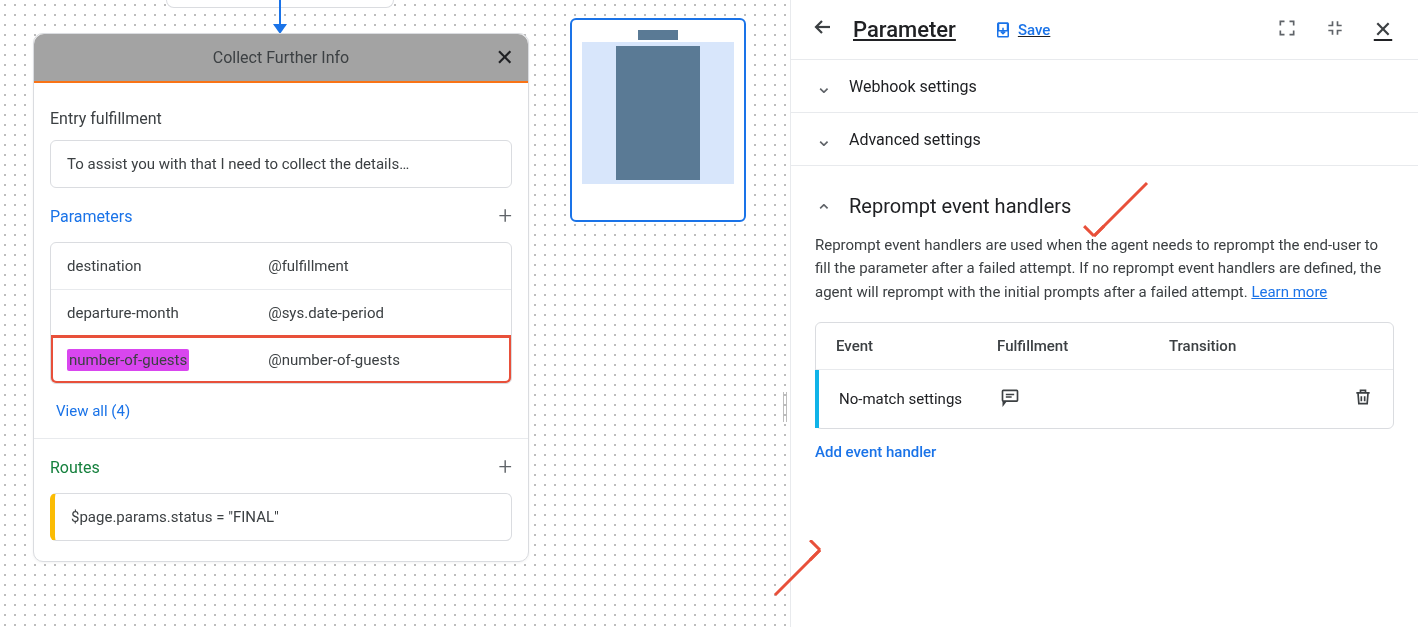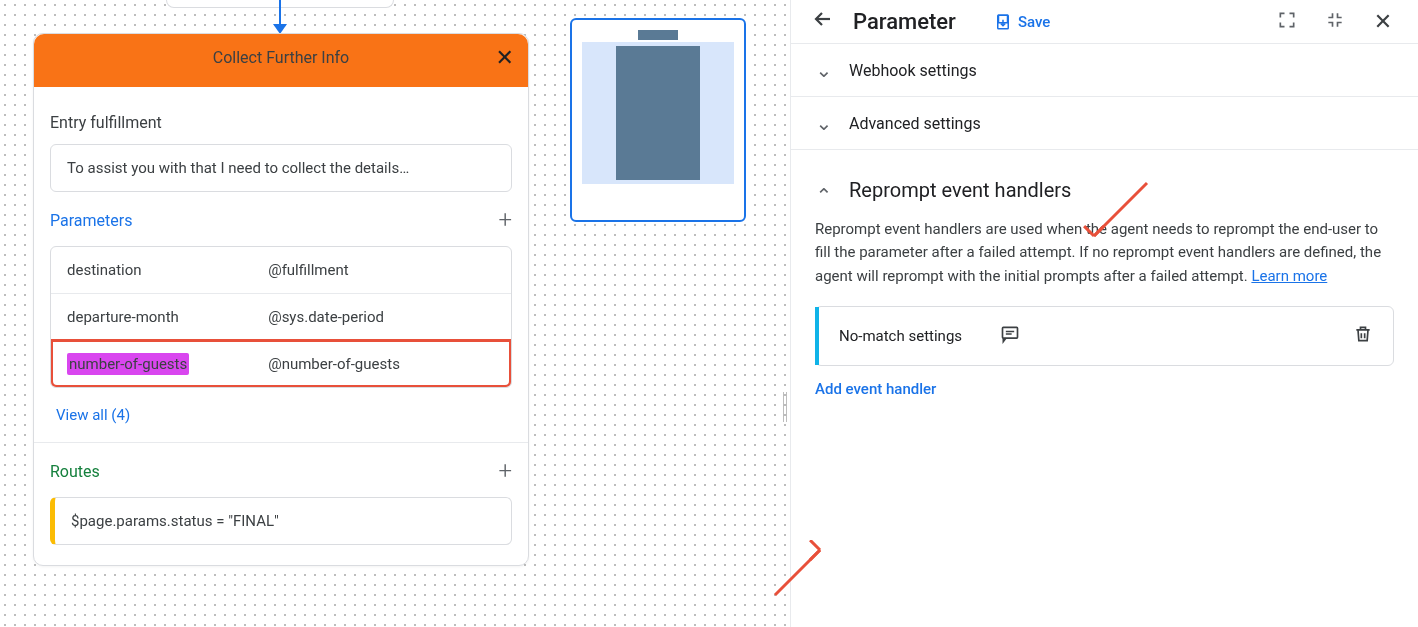--- a/index.html
+++ b/index.html
@@ -55,28 +55,28 @@
     position: absolute;
     left: 33px;
     top: 33px;
     width: 496px;
     background: #fff;
     border: 1px solid #dadce0;
     border-radius: 10px;
     box-shadow: 0 1px 3px rgba(0,0,0,0.05);
   }
   .page-card-header {
-    background: #f97316;
+    background: #a3a3a3;
     border-radius: 10px 10px 0 0;
     padding: 14px 18px;
     display: flex;
     align-items: center;
     justify-content: center;
     position: relative;
-    border-bottom: 6px solid #f97316;
+    border-bottom: 2px solid #f97316;
   }
   .page-card-header .title {
     font-size: 16px;
     color: #3c4043;
   }
   .page-card-header .close {
     position: absolute;
     right: 14px;
     font-size: 22px;
     line-height: 1;
@@ -180,21 +180,22 @@
     height:627px;
     background:#fff;
     border-left:1px solid #e8eaed;
   }
   .rp-header {
     display:flex;
     align-items:center;
     padding: 10px 20px;
     gap: 18px;
     border-bottom:1px solid #e8eaed;
-    height:44px;
+    height:60px;
+    text-decoration:underline;
   }
   .rp-back { font-size:22px; cursor:pointer; }
   .rp-title { font-size:22px; font-weight:500; flex:0 0 auto; }
   .rp-save { color:#1a73e8; font-size:15px; font-weight:500; display:flex;align-items:center;gap:6px; margin-left:20px;}
   .rp-save svg { width:18px;height:18px; stroke:#1a73e8; }
   .rp-spacer { flex:1; }
   .rp-icon-btn { width:30px;text-align:center;font-size:18px;color:#3c4043;cursor:pointer; }
   .rp-section {
     border-bottom:1px solid #e8eaed;
     padding: 14px 24px 14px 24px;
@@ -353,20 +354,25 @@
   <div class="rp-body">
     <h3>
       <span class="chev" style="transform:translateY(5px) scaleY(-1);">⌄</span>
       <span>Reprompt event handlers</span>
     </h3>
     <p class="rp-desc">
       <span>Reprompt event handlers are used when the agent needs to reprompt the end-user to fill the parameter after a failed attempt. If no reprompt event handlers are defined, the agent will reprompt with the initial prompts after a failed attempt. </span><a href="#">Learn more</a>
     </p>
 
     <div class="handlers-box">
+      <div class="table-head">
+        <div class="col-e">Event</div>
+        <div class="col-f">Fulfillment</div>
+        <div class="col-t">Transition</div>
+      </div>
       <div class="table-row">
         <div class="col-e">No-match settings</div>
         <div class="col-f">
           <svg class="msg-ic" viewBox="0 0 24 24" fill="none" stroke="#3c4043" stroke-width="2">
               <rect x="3" y="4" width="18" height="13" rx="1"></rect>
               <path d="M7 9h10M7 12h7"></path>
               <path d="M7 17l-3 4v-4"></path>
             </svg>
         </div>
         <div class="col-t" style="text-align:right;">

